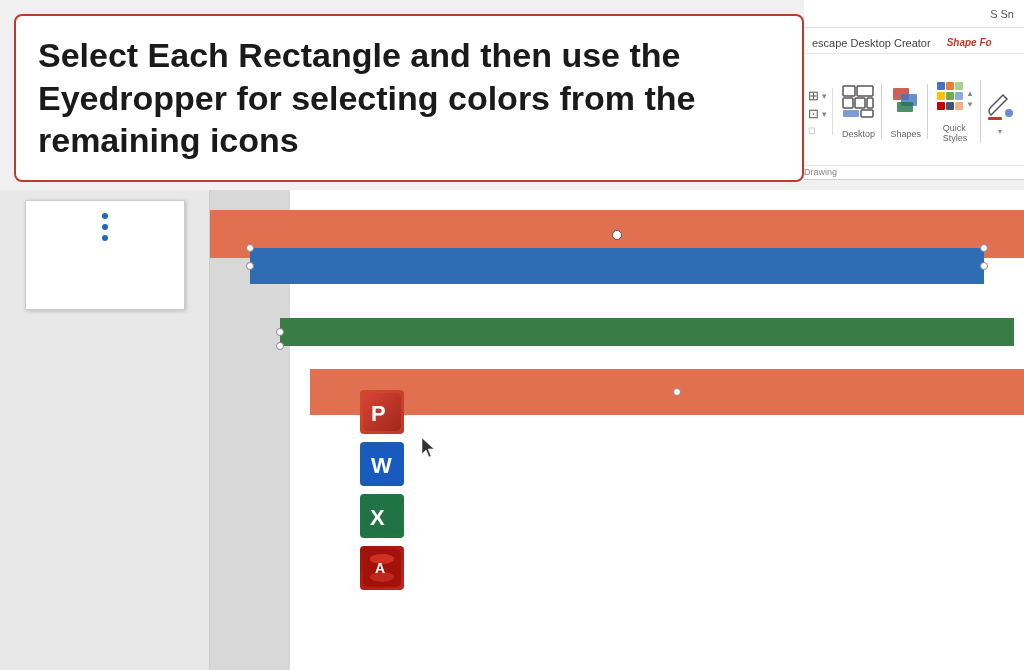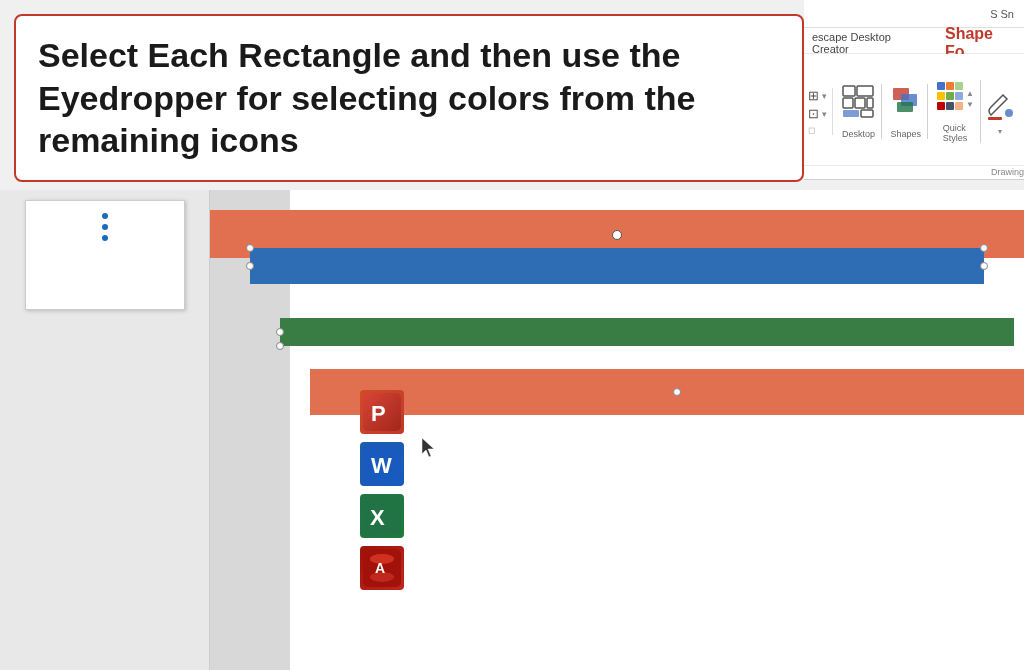--- a/index.html
+++ b/index.html
@@ -252,23 +252,23 @@
     }
   </style>
 </head>
 <body>
 
 <div class="ribbon">
   <div class="ribbon-top-bar">
     <span>S Sn</span>
   </div>
 
-  <div style="display:flex;align-items:center;padding:4px 8px 0;height:26px;background:#fff;gap:16px;border-bottom:1px solid #e8e8e8;">
+  <div style="display:flex;align-items:center;padding:4px 8px 0;height:26px;background:#fff;gap:16px;border-bottom:1px solid #e8e8e8;text-align:center;">
     <span style="font-size:11px;color:#444;cursor:pointer;">escape Desktop Creator</span>
-    <span style="font-size:16px;color:#c0392b;cursor:pointer;font-weight:600;">Shape Fo</span>
+    <span style="font-size:10px;color:#c0392b;cursor:pointer;font-weight:600;font-style:italic;">Shape Fo</span>
   </div>
 
   <div style="display:flex;align-items:center;padding:6px 4px 2px;flex:1;gap:2px;background:#fff;">
 
     <div style="display:flex;flex-direction:column;gap:3px;padding-right:6px;border-right:1px solid #ddd;">
       <div style="display:flex;gap:3px;align-items:center;">
         <span style="font-size:13px;color:#555;">⊞</span>
         <span style="font-size:9px;color:#888;">▾</span>
       </div>
       <div style="display:flex;gap:3px;align-items:center;">
@@ -338,21 +338,21 @@
           <path d="M4 28 C4 28 2 26 2 24 C2 22 4 20 4 20 L16 8 L20 12 Z" fill="none" stroke="#555" stroke-width="1.5"></path>
           <circle cx="22" cy="26" r="4" fill="#4472c4" opacity="0.8"></circle>
           <rect x="1" y="30" width="14" height="3" rx="1" fill="#c0392b"></rect>
         </svg>
       </div>
       <span style="font-size:8px;color:#888;">▾</span>
     </div>
 
   </div>
 
-  <div style="text-align:right;font-size:9px;color:#888;padding:1px 0 2px;background:#fff;border-top:1px solid #e8e8e8;">Drawing</div>
+  <div style="text-align:left;font-size:9px;color:#888;padding:1px 0 2px;background:#fff;border-top:1px solid #e8e8e8;">Drawing</div>
 </div>
 
 <div class="instruction-box">
   <span>Select Each Rectangle and then use the Eyedropper for selecting colors from the remaining icons</span>
 </div>
 
 <div class="slide-panel">
   <div class="slide-thumbnail">
     <div class="thumbnail-dots">
       <div class="thumbnail-dot"></div>

